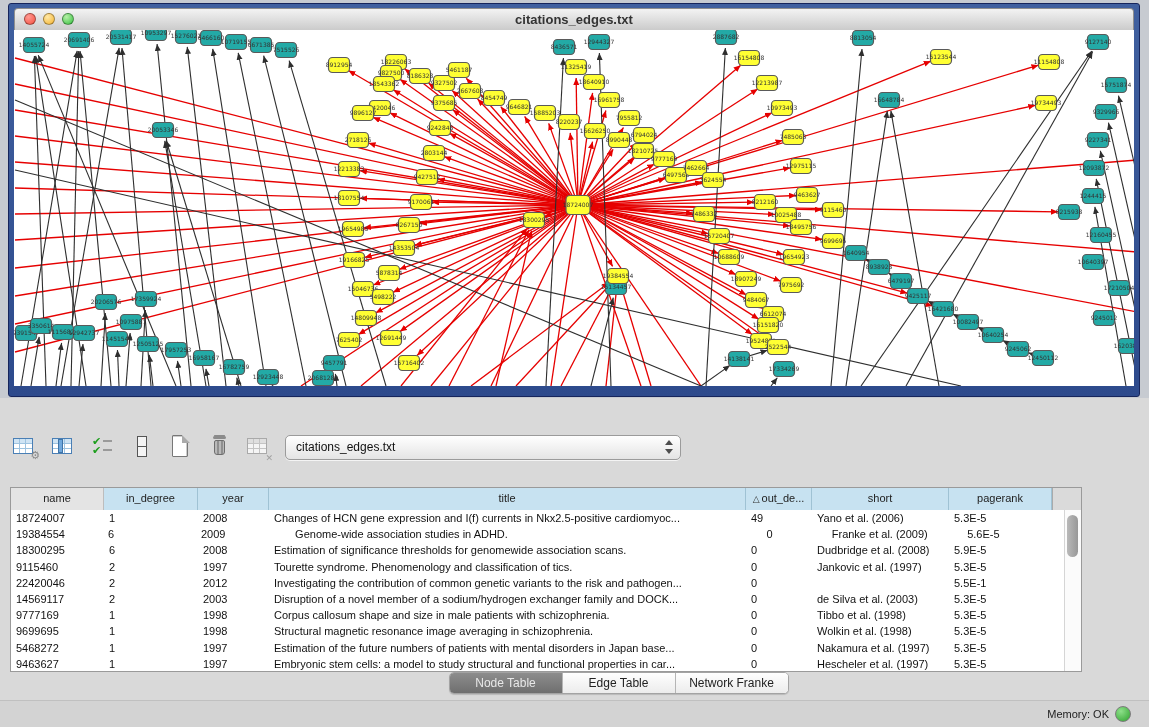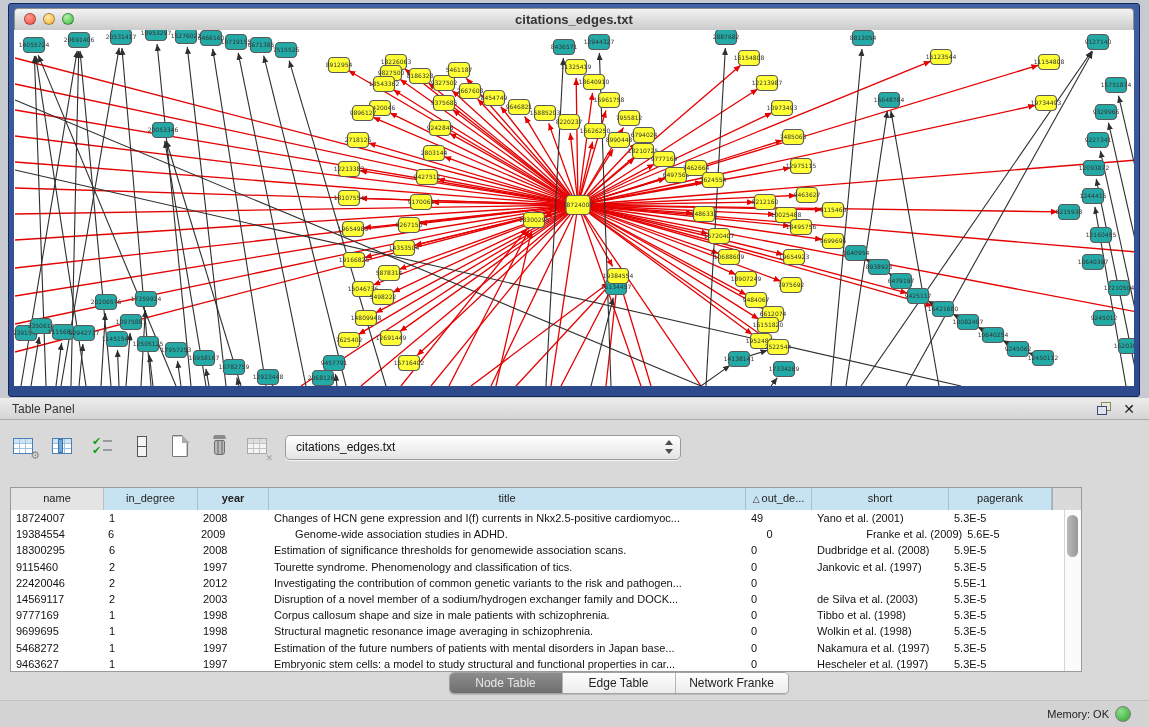--- a/index.html
+++ b/index.html
@@ -791,65 +791,57 @@
           <g>
             <rect x="565" y="195.5" width="24" height="19" rx="4" fill="#ffff33" stroke="#5a5a5a" stroke-width="1.2"></rect>
             <text x="577" y="207" text-anchor="middle" class="gnode-label">18724007</text>
           </g>
         </g>
       </svg>
   </div>
 </div>
 
 <div class="table-panel">
-  <div class="panel-header">
-    <span class="panel-title">Table Panel</span>
-    <span class="float-btn">
-        <span class="sq1"></span>
-        <span class="sq2"></span>
-      </span>
-    <span class="close-btn">✕</span>
-  </div>
 
   <div class="toolbar">
     <span id="toolbar-icons"><span class="tbicon icon-table-settings"><span class="grid-base"></span></span><span class="tbicon icon-show-columns"><span class="grid-base"></span><span class="colhl"></span></span><span class="tbicon icon-select-attributes"></span><span class="tbicon icon-row-height"></span><span class="tbicon icon-new-document"></span><span class="tbicon icon-delete"></span><span class="tbicon icon-import-disabled"><span class="grid-gray"></span></span><span class="tbicon icon-function"></span></span>
     <div class="table-chooser">
       <span class="sel-text">citations_edges.txt</span>
       <span class="spin-arrows"></span>
     </div>
   </div>
 
   <div class="table-frame">
     <div class="thead" id="thead">
         <div class="th" style="width: 93px;"><span>name</span></div>
         <div class="th" style="width: 94px;"><span>in_degree</span></div>
-        <div class="th" style="width: 71px; font-weight: bold;"><span>year</span></div>
+        <div class="th" style="width: 71px;"><span>year</span></div>
         <div class="th" style="width: 477px;"><span>title</span></div>
         <div class="th" style="width: 66px;"><span class="sort-glyph">△</span><span>out_de...</span></div>
         <div class="th" style="width: 137px;"><span>short</span></div>
         <div class="th" style="width: 103px;"><span>pagerank</span></div>
         <div class="head-corner"></div>
       </div>
     <div class="tbody" id="tbody">
         <div class="tr">
           <div class="td" style="width: 93px;">18724007</div>
           <div class="td" style="width: 94px;">1</div>
           <div class="td" style="width: 71px;">2008</div>
           <div class="td" style="width: 477px;">Changes of HCN gene expression and I(f) currents in Nkx2.5-positive cardiomyoc...</div>
           <div class="td" style="width: 66px;">49</div>
-          <div class="td" style="width: 137px;">Yano et al. (2001)</div>
+          <div class="td" style="width: 137px;">Yano et al. (2006)</div>
           <div class="td" style="width: 103px;">5.3E-5</div>
         </div>
         <div class="tr">
           <div class="td" style="width: 93px;">19384554</div>
           <div class="td" style="width: 94px;">6</div>
           <div class="td" style="width: 71px;">2009</div>
           <div class="td" style="width: 477px; margin-left: 24px;">Genome-wide association studies in ADHD.</div>
           <div class="td" style="width: 66px;">0</div>
-          <div class="td" style="width: 137px; text-align: right;">Franke et al. (2009)</div>
+          <div class="td" style="width: 137px;">Franke et al. (2009)</div>
           <div class="td" style="width: 103px;">5.6E-5</div>
         </div>
         <div class="tr">
           <div class="td" style="width: 93px;">18300295</div>
           <div class="td" style="width: 94px;">6</div>
           <div class="td" style="width: 71px;">2008</div>
           <div class="td" style="width: 477px;">Estimation of significance thresholds for genomewide association scans.</div>
           <div class="td" style="width: 66px;">0</div>
           <div class="td" style="width: 137px;">Dudbridge et al. (2008)</div>
           <div class="td" style="width: 103px;">5.9E-5</div>

